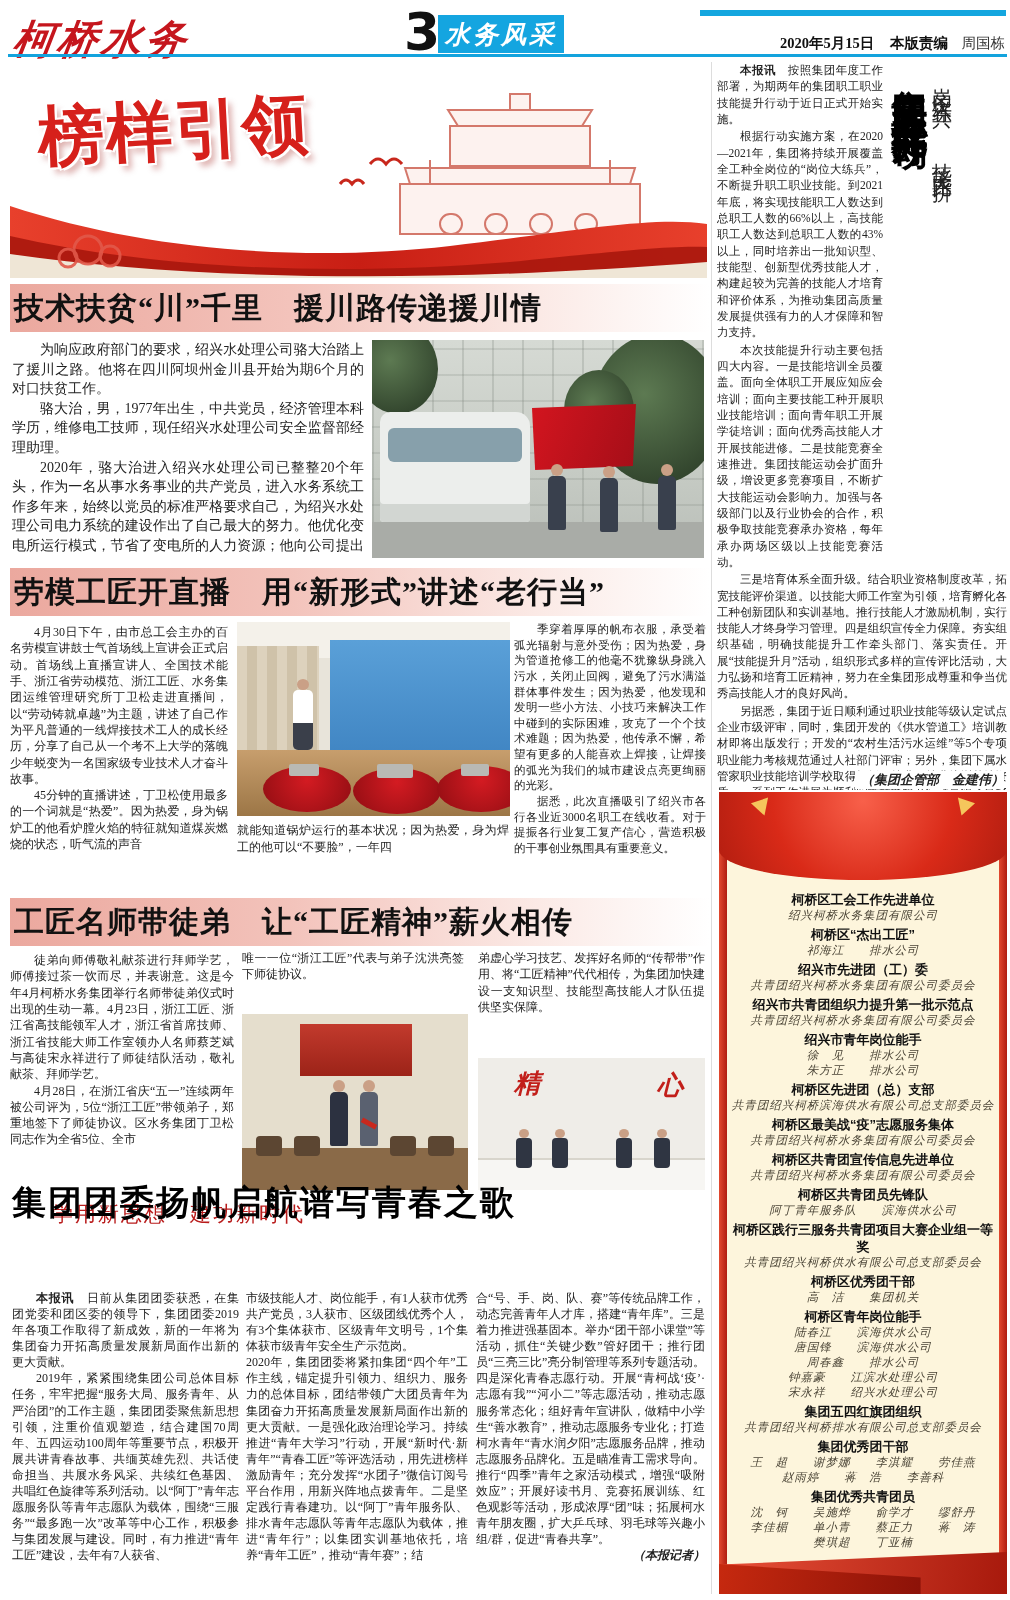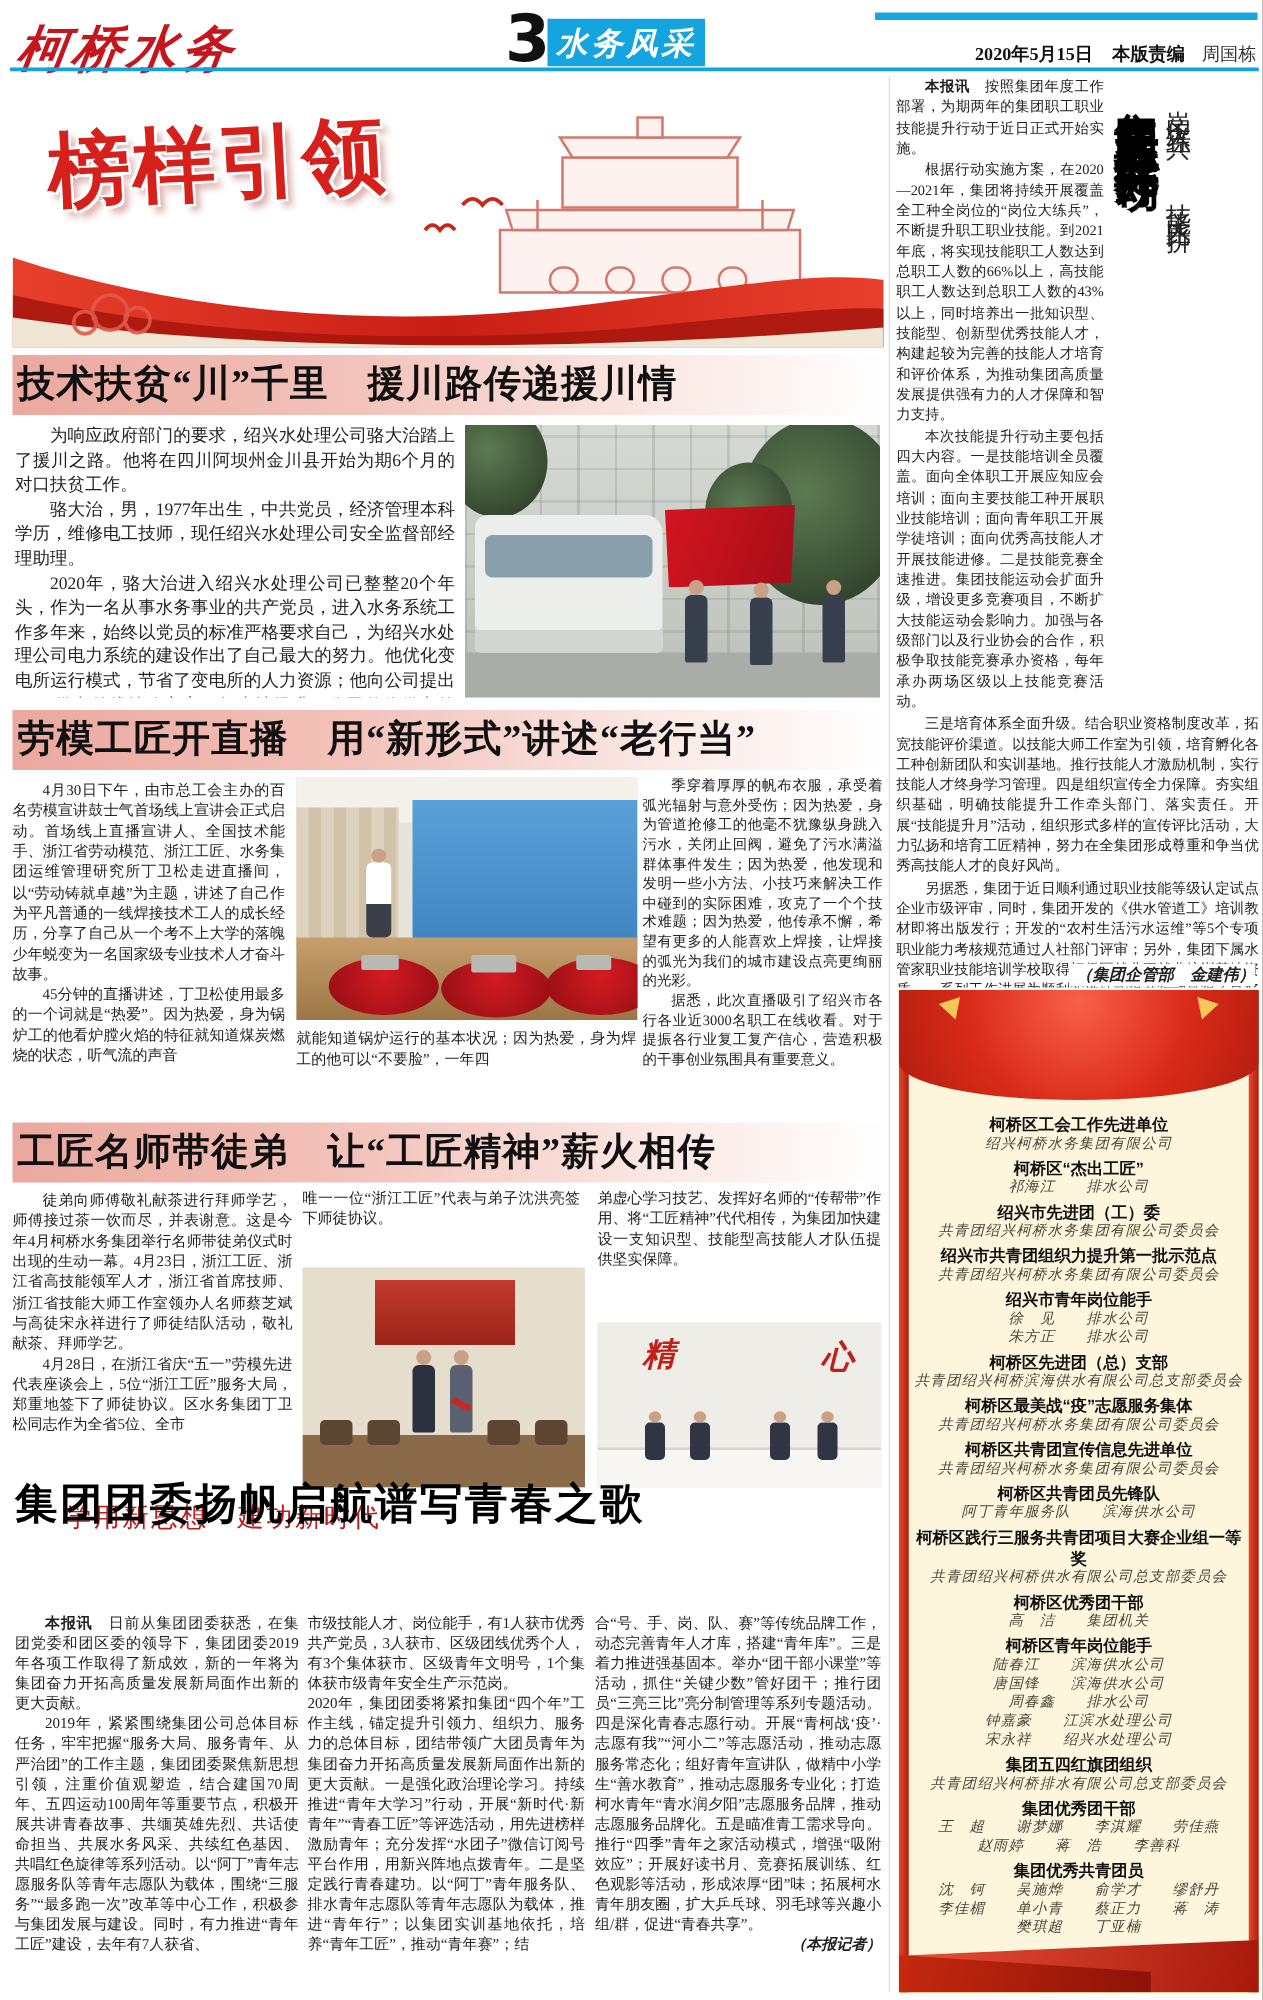--- a/index.html
+++ b/index.html
@@ -225,21 +225,21 @@
       <p class="bp">据悉，此次直播吸引了绍兴市各行各业近3000名职工在线收看。对于提振各行业复工复产信心，营造积极的干事创业氛围具有重要意义。</p>
     </div>
   <div class="abs col" id="a2mid">
     <p class="bp" style="text-indent:0;">就能知道锅炉运行的基本状况；因为热爱，身为焊工的他可以“不要脸”，一年四</p>
   </div>
 
   <div class="abs band" id="a3band">工匠名师带徒弟　让“工匠精神”薪火相传</div>
   <div class="abs col" id="a3c1">
 
   <p class="bp">徒弟向师傅敬礼献茶进行拜师学艺，师傅接过茶一饮而尽，并表谢意。这是今年4月柯桥水务集团举行名师带徒弟仪式时出现的生动一幕。4月23日，浙江工匠、浙江省高技能领军人才，浙江省首席技师、浙江省技能大师工作室领办人名师蔡芝斌与高徒宋永祥进行了师徒结队活动，敬礼献茶、拜师学艺。</p>
-      <p class="bp">4月28日，在浙江省庆“五一”劳模先进代表座谈会上，5位“浙江工匠”服务大局，郑重地签下了师徒协议。区水务集团丁卫松同志作为全省5位、全市</p>
+      <p class="bp">4月28日，在浙江省庆“五一”连续两年被公司评为，5位“浙江工匠”带领弟子，郑重地签下了师徒协议。区水务集团丁卫松同志作为全省5位、全市</p>
     </div>
   <div class="abs col" id="a3c2">
 
   <p class="bp" style="text-indent:0;">唯一一位“浙江工匠”代表与弟子沈洪亮签下师徒协议。</p>
       <p class="bp" style="text-indent:0;margin-top:34px;">名师带徒活动，通过定期目标化培养的方式，师傅尽心传授经验，徒</p>
     </div>
   <div class="abs col" id="a3c3">
 
   <p class="bp" style="text-indent:0;">弟虚心学习技艺、发挥好名师的“传帮带”作用、将“工匠精神”代代相传，为集团加快建设一支知识型、技能型高技能人才队伍提供坚实保障。</p>
     </div>

